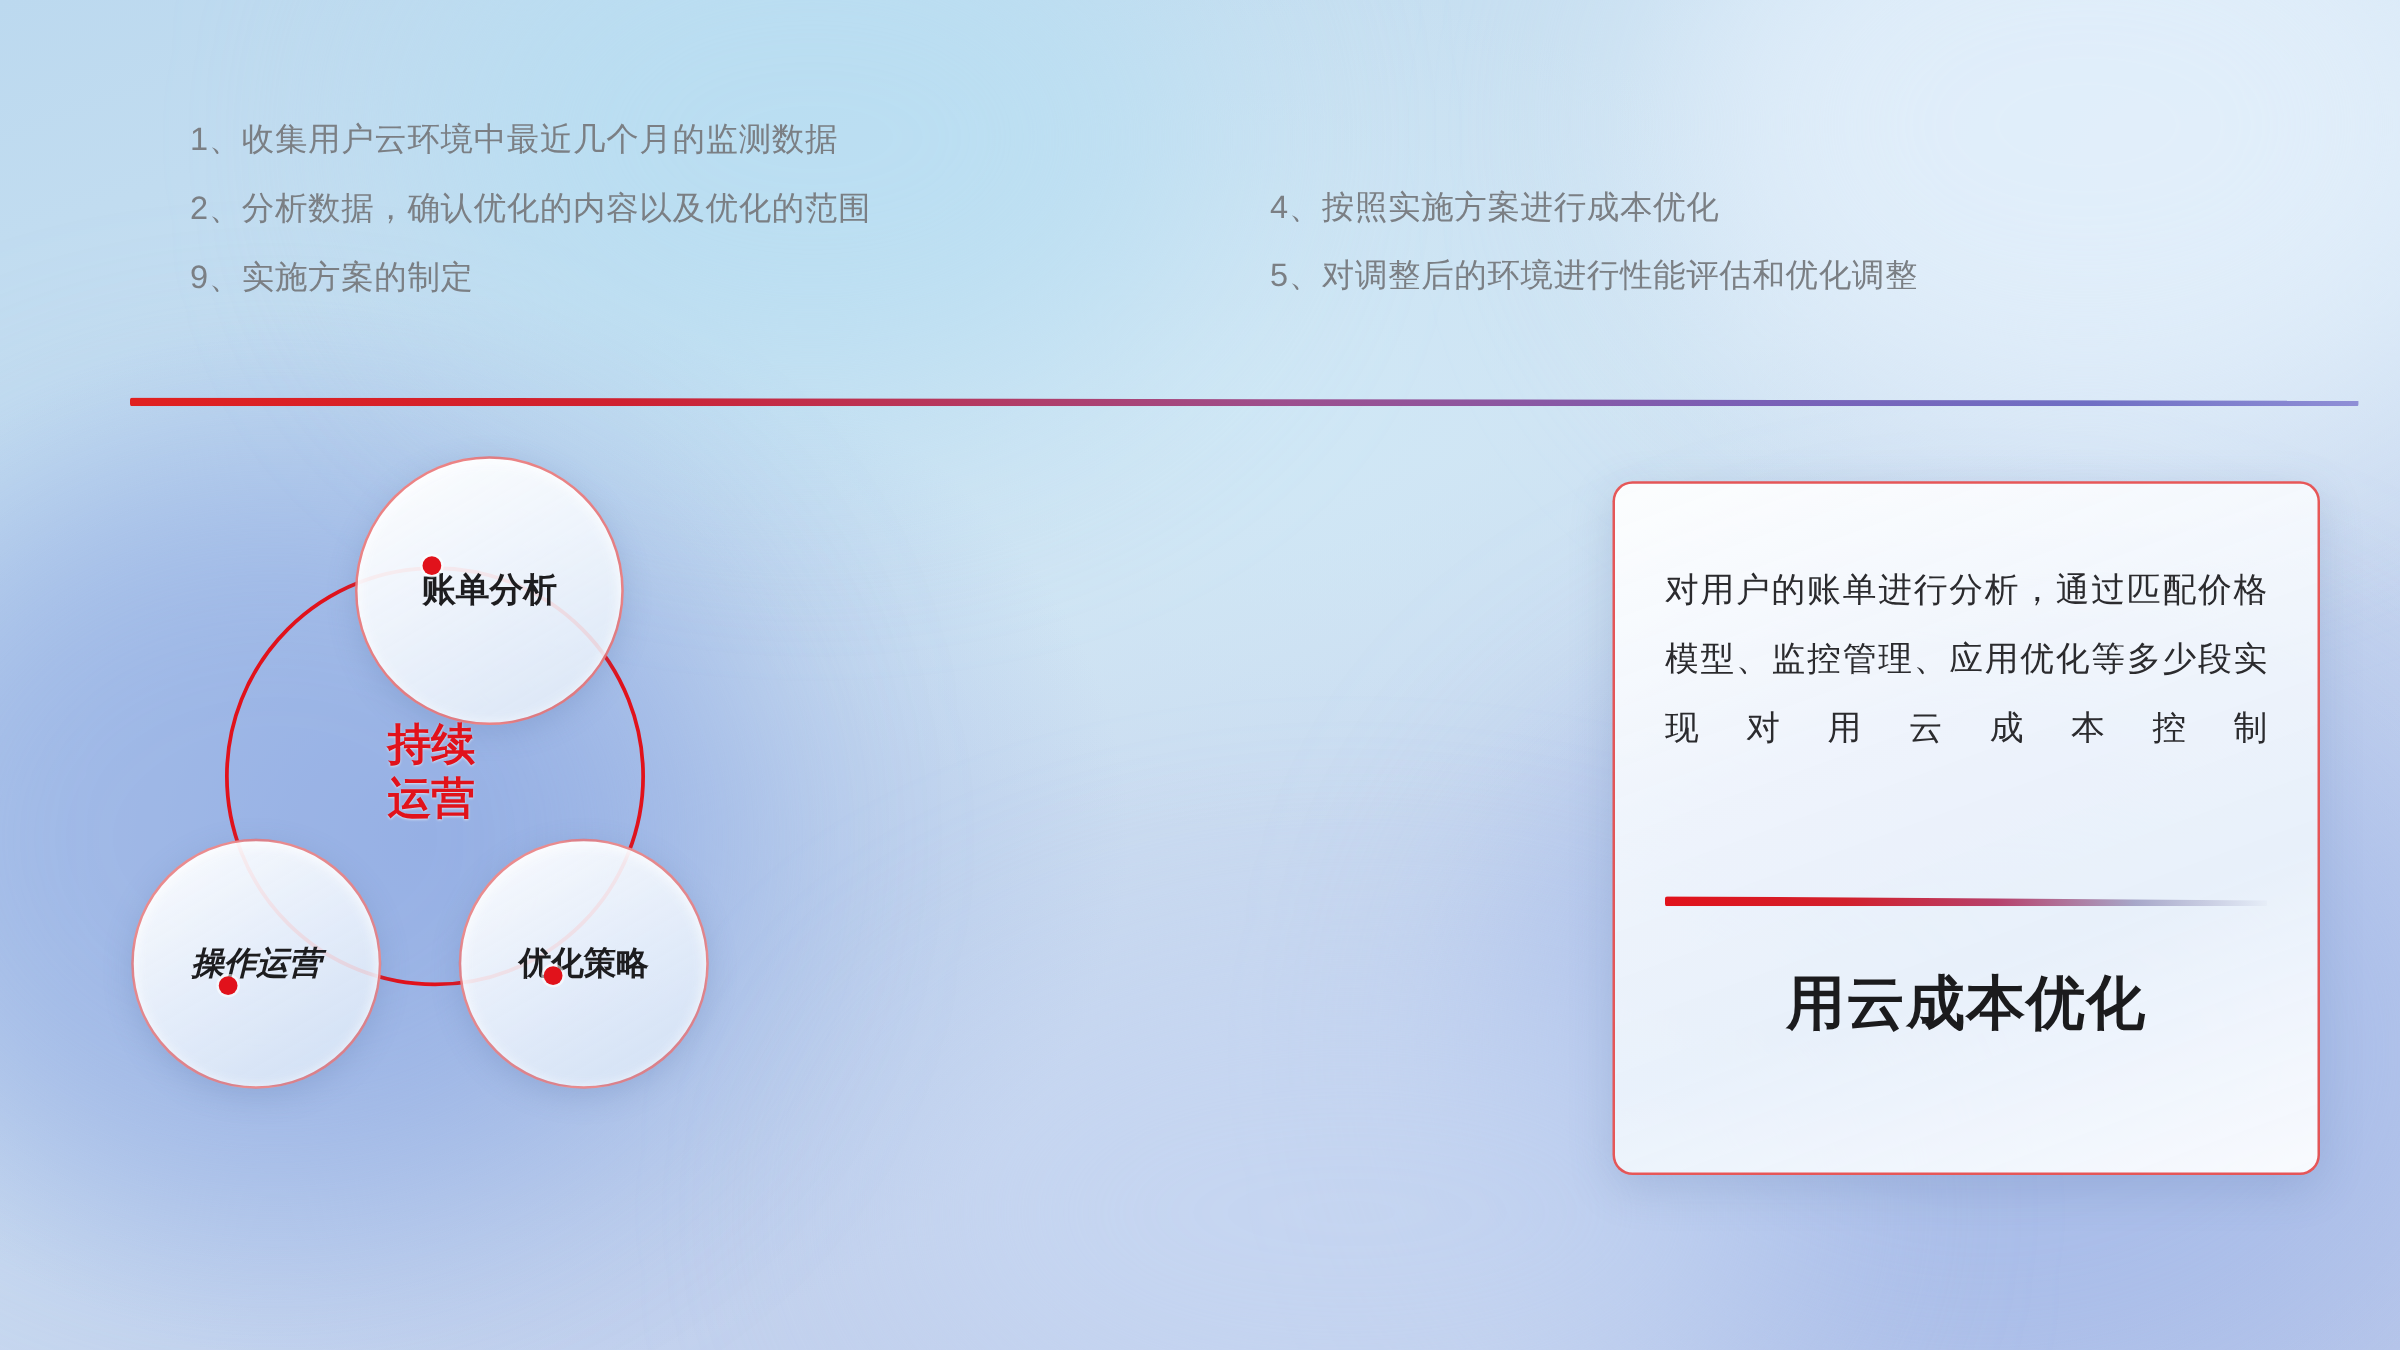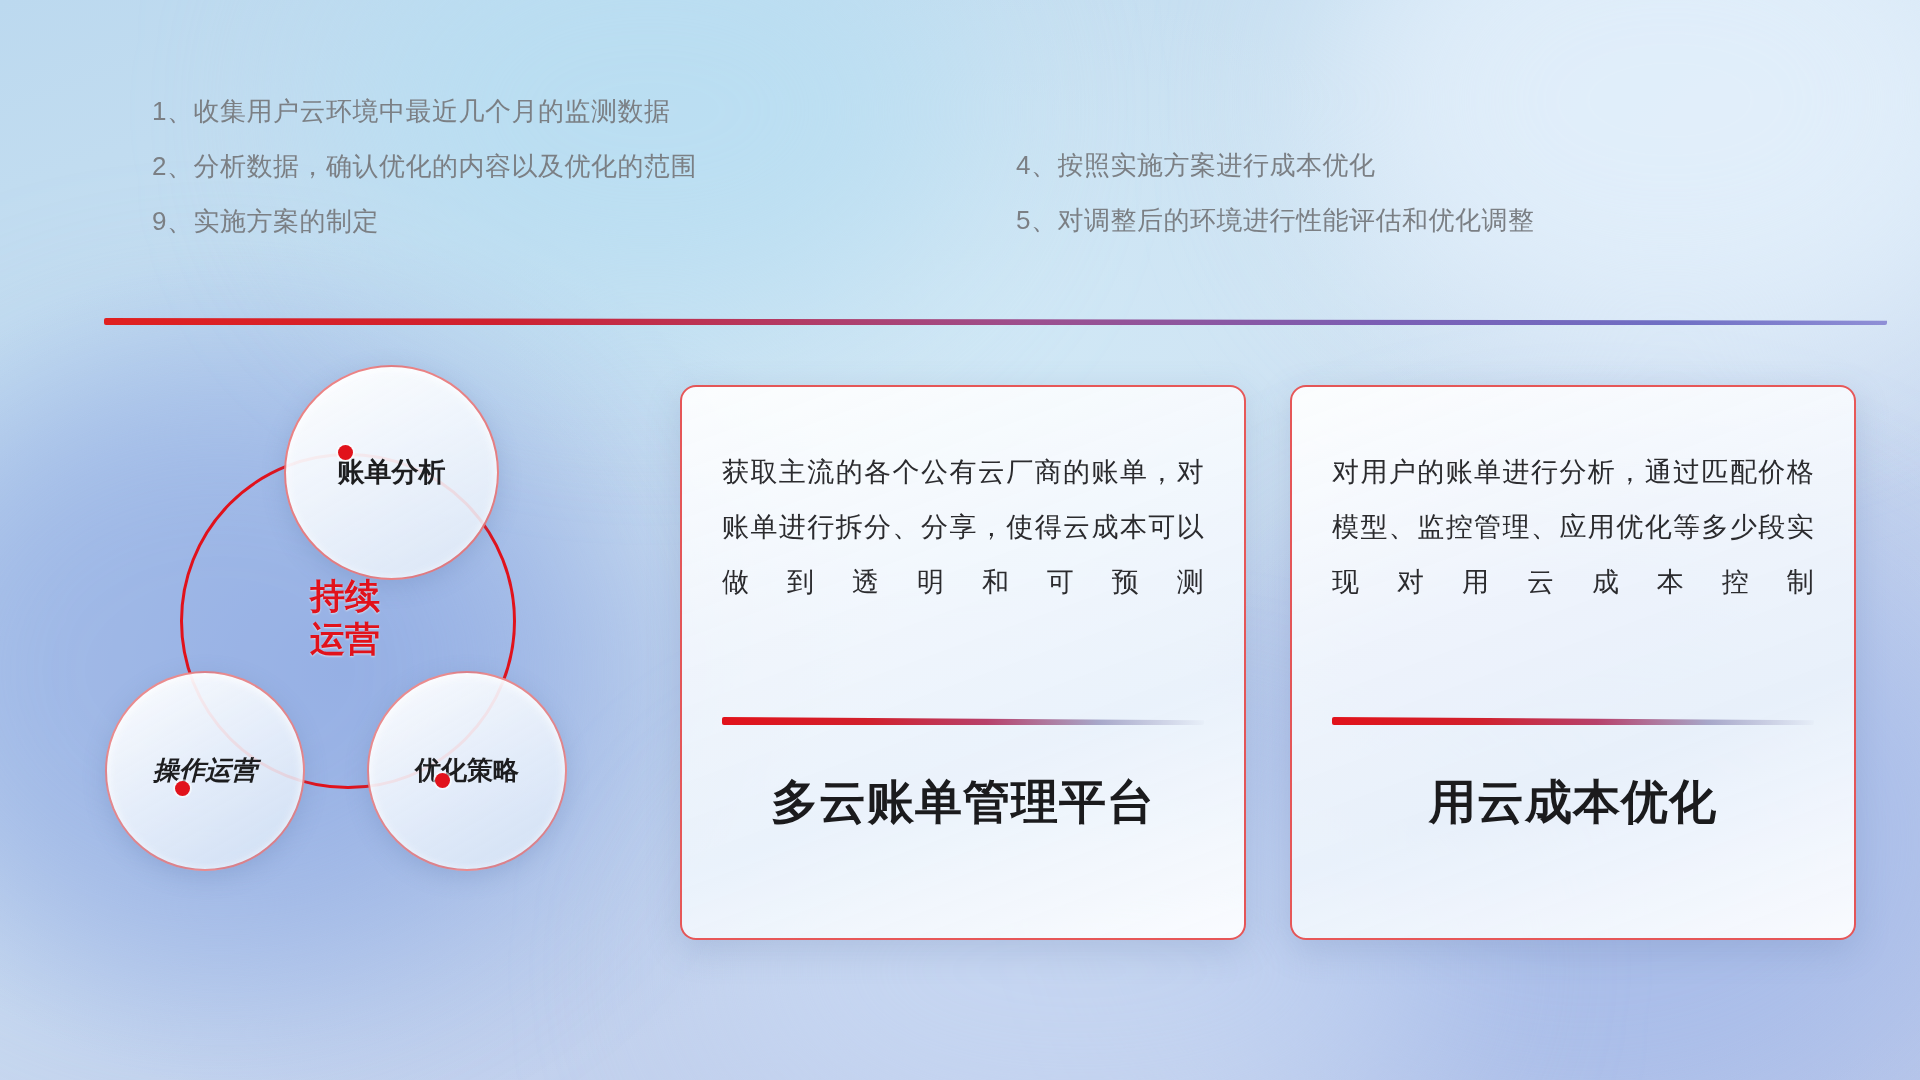--- a/index.html
+++ b/index.html
@@ -230,25 +230,20 @@
     <div class="circle c-right">
       <span>优化</span>
       <span>策略</span>
     </div>
 
     <div class="node-dot dot-top"></div>
     <div class="node-dot dot-left"></div>
     <div class="node-dot dot-right"></div>
   </div>
 
-  <div class="card card-1">
-    <div class="card-body">获取主流的各个公有云厂商的账单，对账单进行拆分、分享，使得云成本可以做到透明和可预测</div>
-    <div class="card-rule"></div>
-    <div class="card-title">多云账单管理平台</div>
-  </div>
 
   <div class="card card-2">
     <div class="card-body">对用户的账单进行分析，通过匹配价格模型、监控管理、应用优化等多少段实现对用云成本控制</div>
     <div class="card-rule"></div>
     <div class="card-title">用云成本优化</div>
   </div>
 
 </div>
 
 </body></html>

